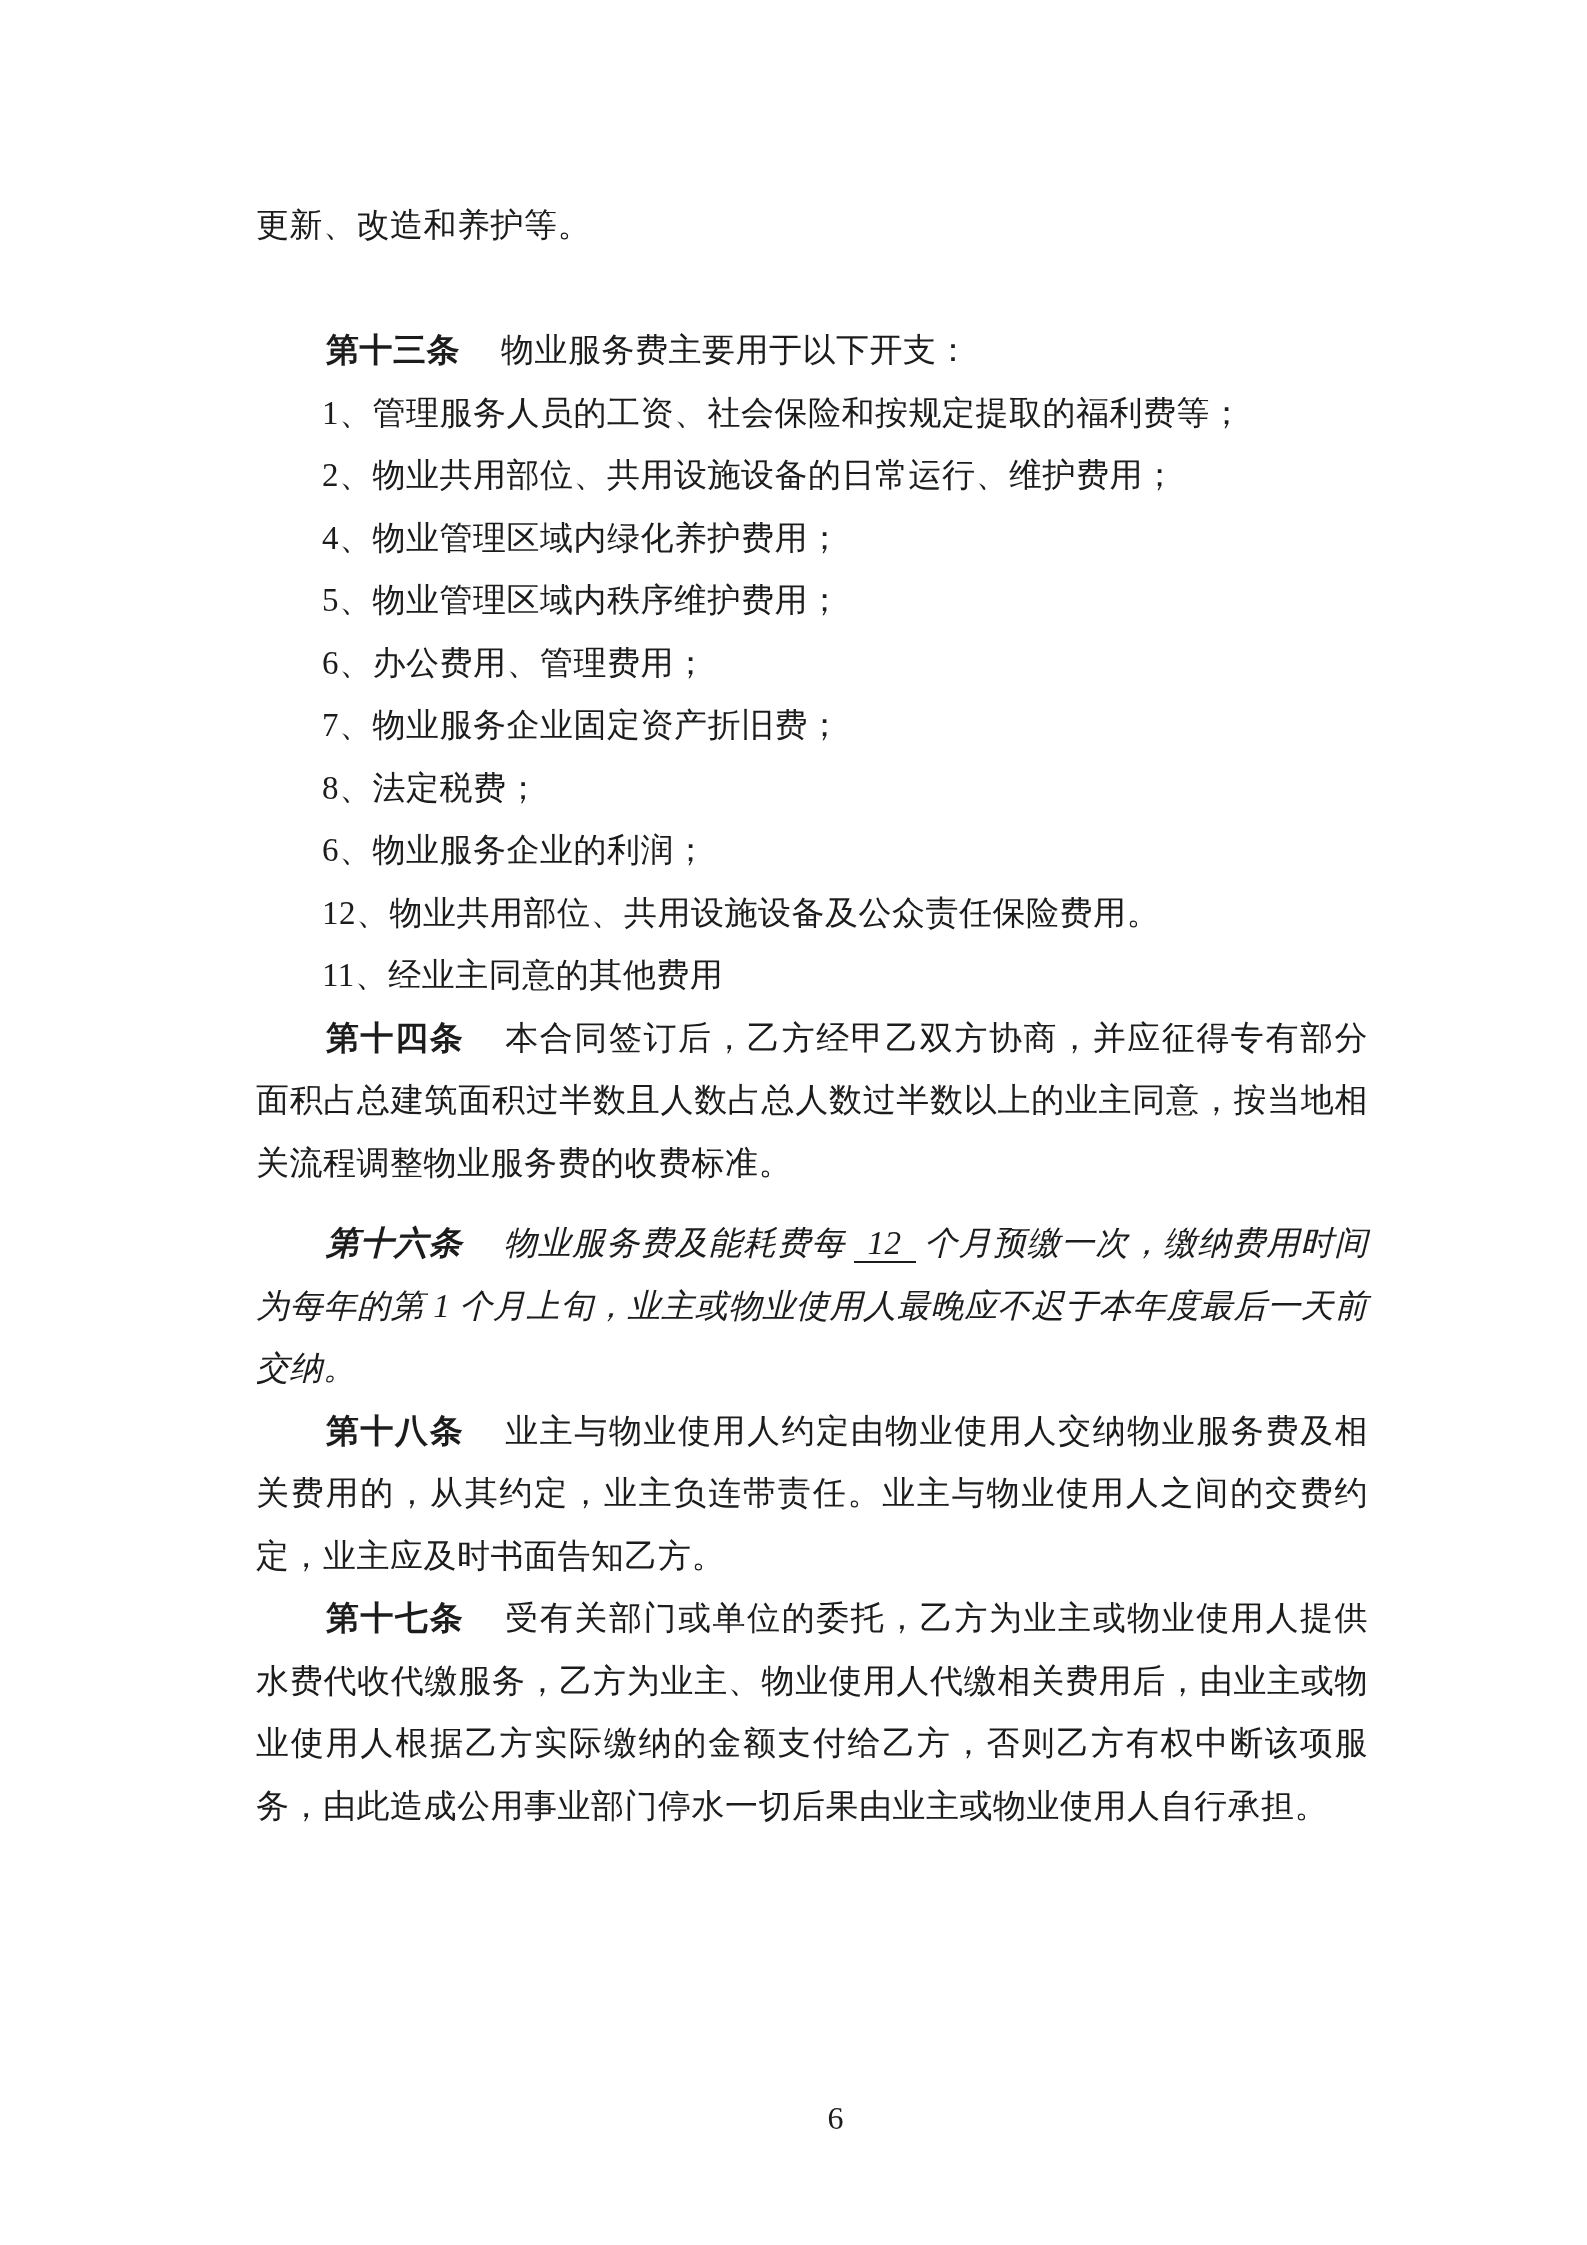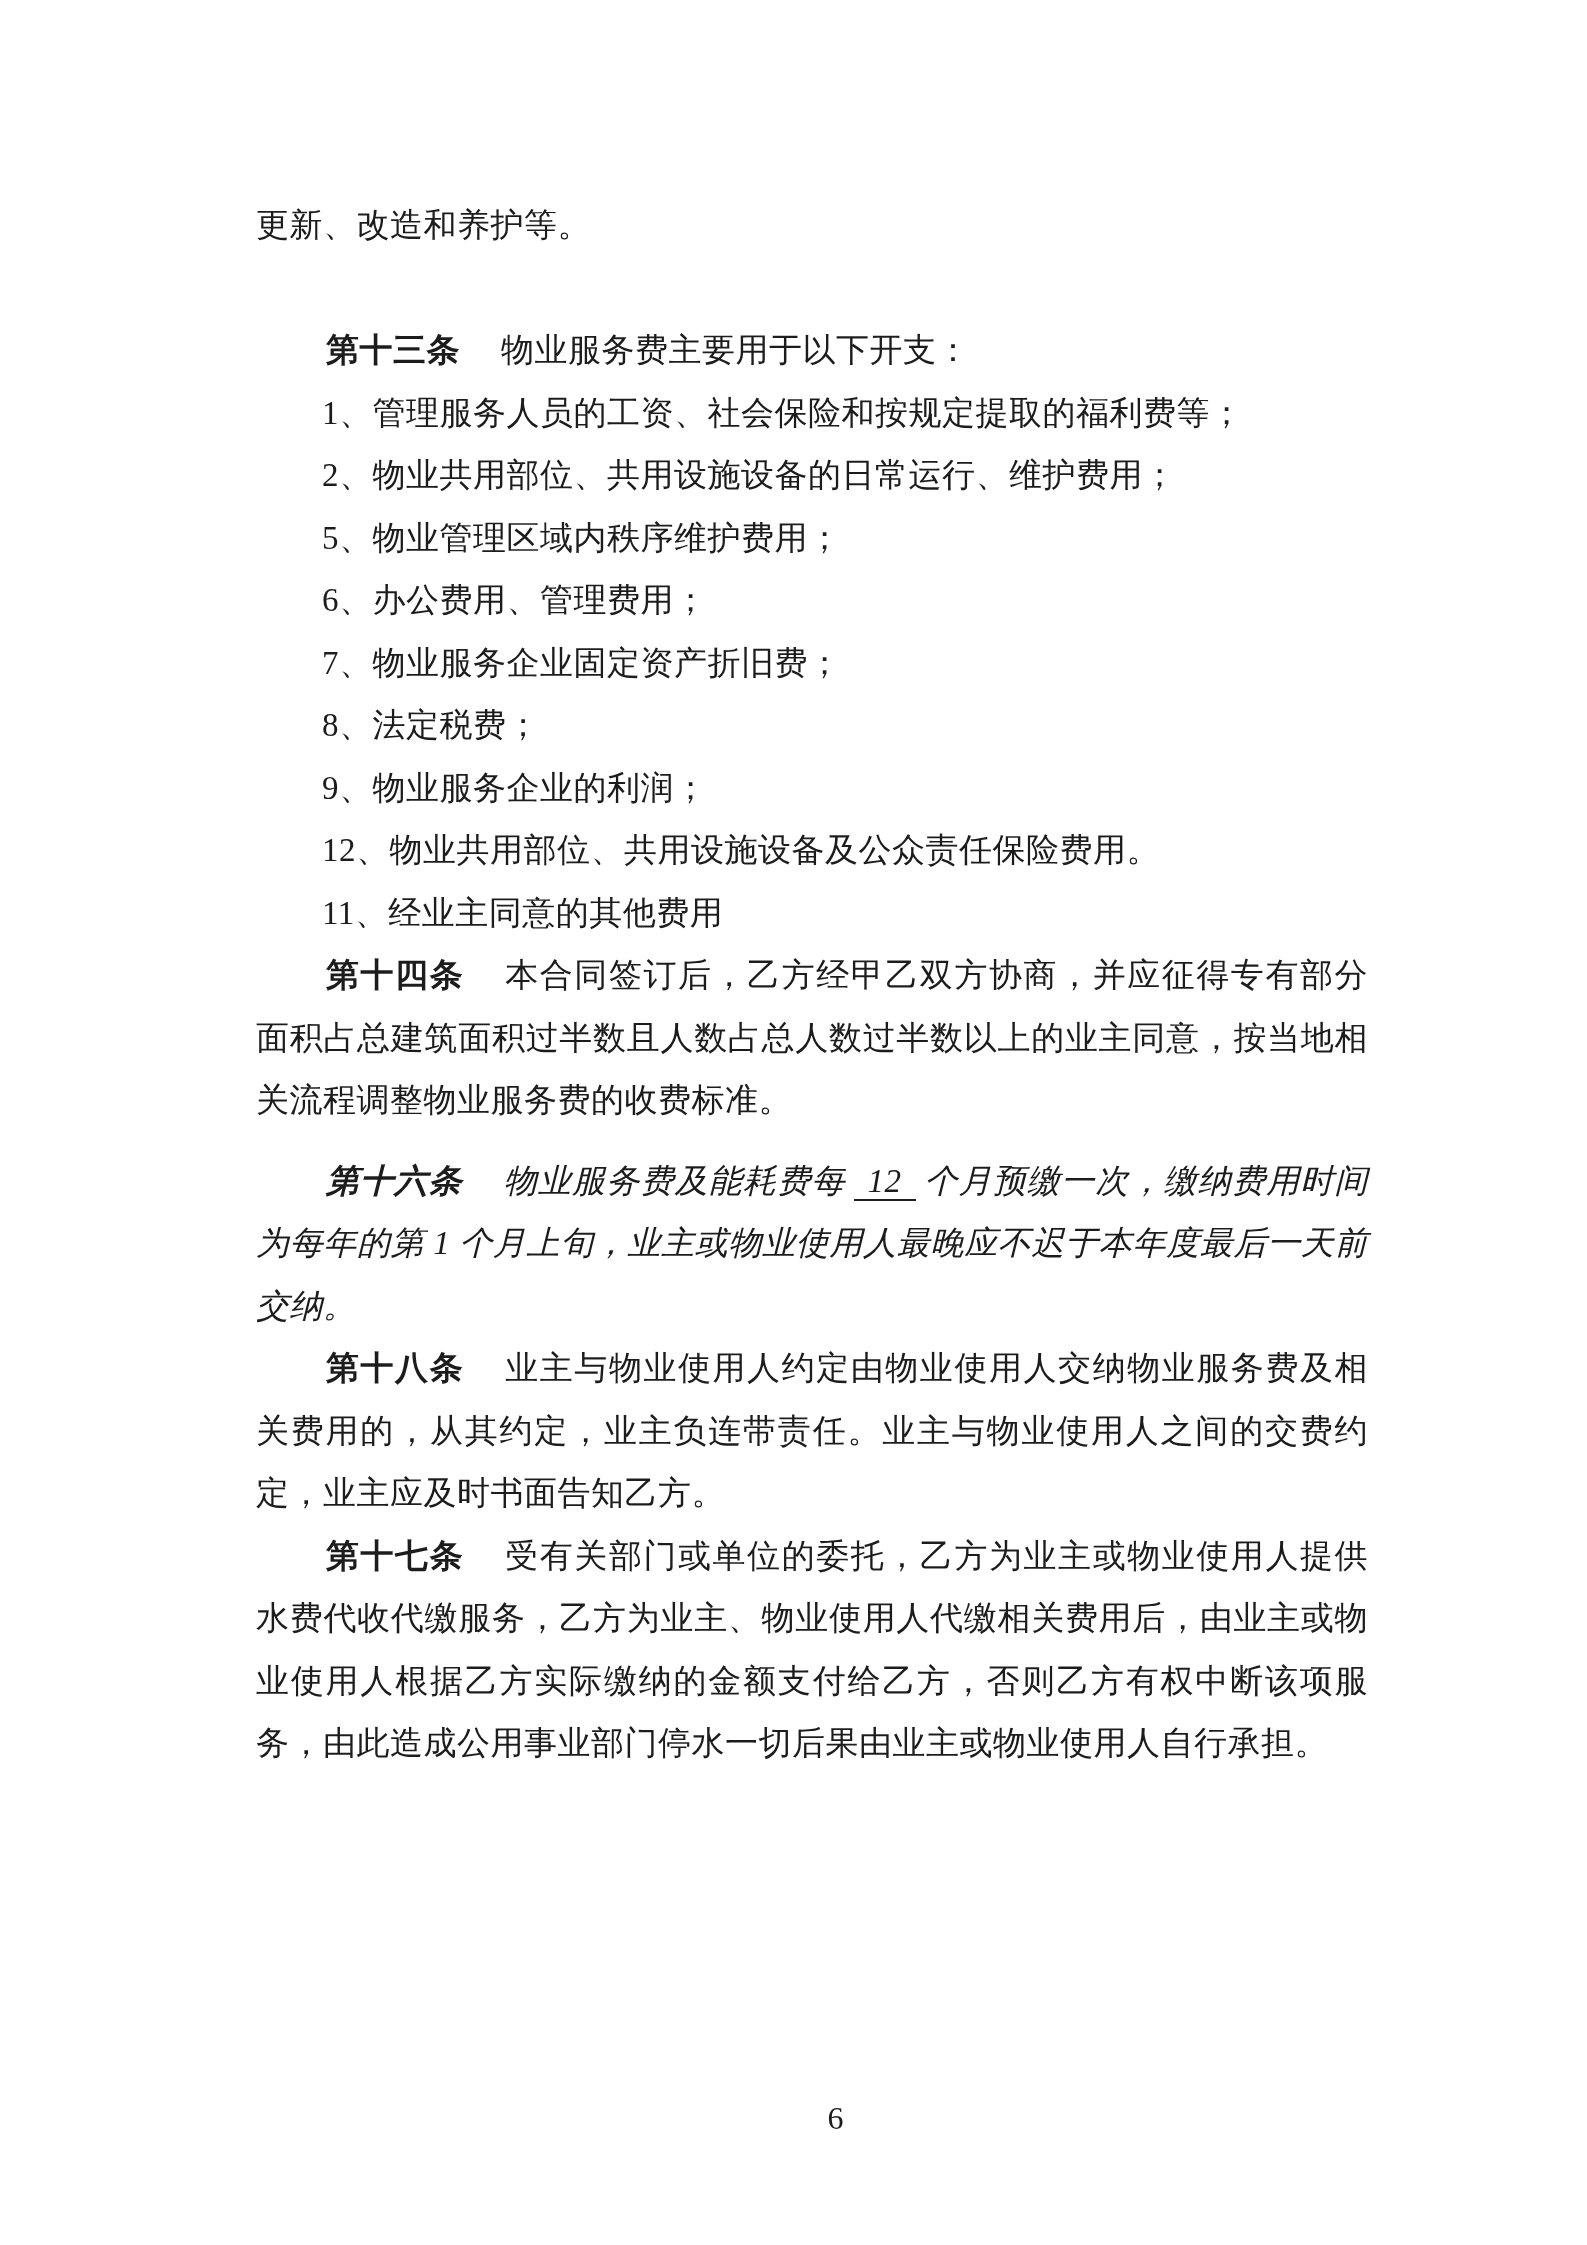--- a/index.html
+++ b/index.html
@@ -50,25 +50,26 @@
 
 <div class="page">
   <div class="content">
 
     <p class="cont">更新、改造和养护等。</p>
 
     <p class="para"><span class="term">第十三条</span><span>物业服务费主要用于以下开支：</span></p>
 
     <p class="para">1、管理服务人员的工资、社会保险和按规定提取的福利费等；</p>
     <p class="para">2、物业共用部位、共用设施设备的日常运行、维护费用；</p>
+    <p class="para">4、物业管理区域内绿化养护费用；</p>
     <p class="para">5、物业管理区域内秩序维护费用；</p>
     <p class="para">6、办公费用、管理费用；</p>
     <p class="para">7、物业服务企业固定资产折旧费；</p>
     <p class="para">8、法定税费；</p>
-    <p class="para">9、物业服务企业的利润；</p>
+    <p class="para">6、物业服务企业的利润；</p>
     <p class="para">12、物业共用部位、共用设施设备及公众责任保险费用。</p>
     <p class="para">11、经业主同意的其他费用</p>
 
     <p class="para"><span class="term">第十四条</span><span>本合同签订后，乙方经甲乙双方协商，并应征得专有部分面积占总建筑面积过半数且人数占总人数过半数以上的业主同意，按当地相关流程调整物业服务费的收费标准。</span></p>
 
 
     <p class="para pre-space"><span class="term">第十六条</span><span>物业服务费及能耗费每</span><span class="blank-fill">12</span><span>个月预缴一次，缴纳费用时间为每年的第 1 个月上旬，业主或物业使用人最晚应不迟于本年度最后一天前交纳。</span></p>
 
     <p class="para"><span class="term">第十八条</span><span>业主与物业使用人约定由物业使用人交纳物业服务费及相关费用的，从其约定，业主负连带责任。业主与物业使用人之间的交费约定，业主应及时书面告知乙方。</span></p>
 

